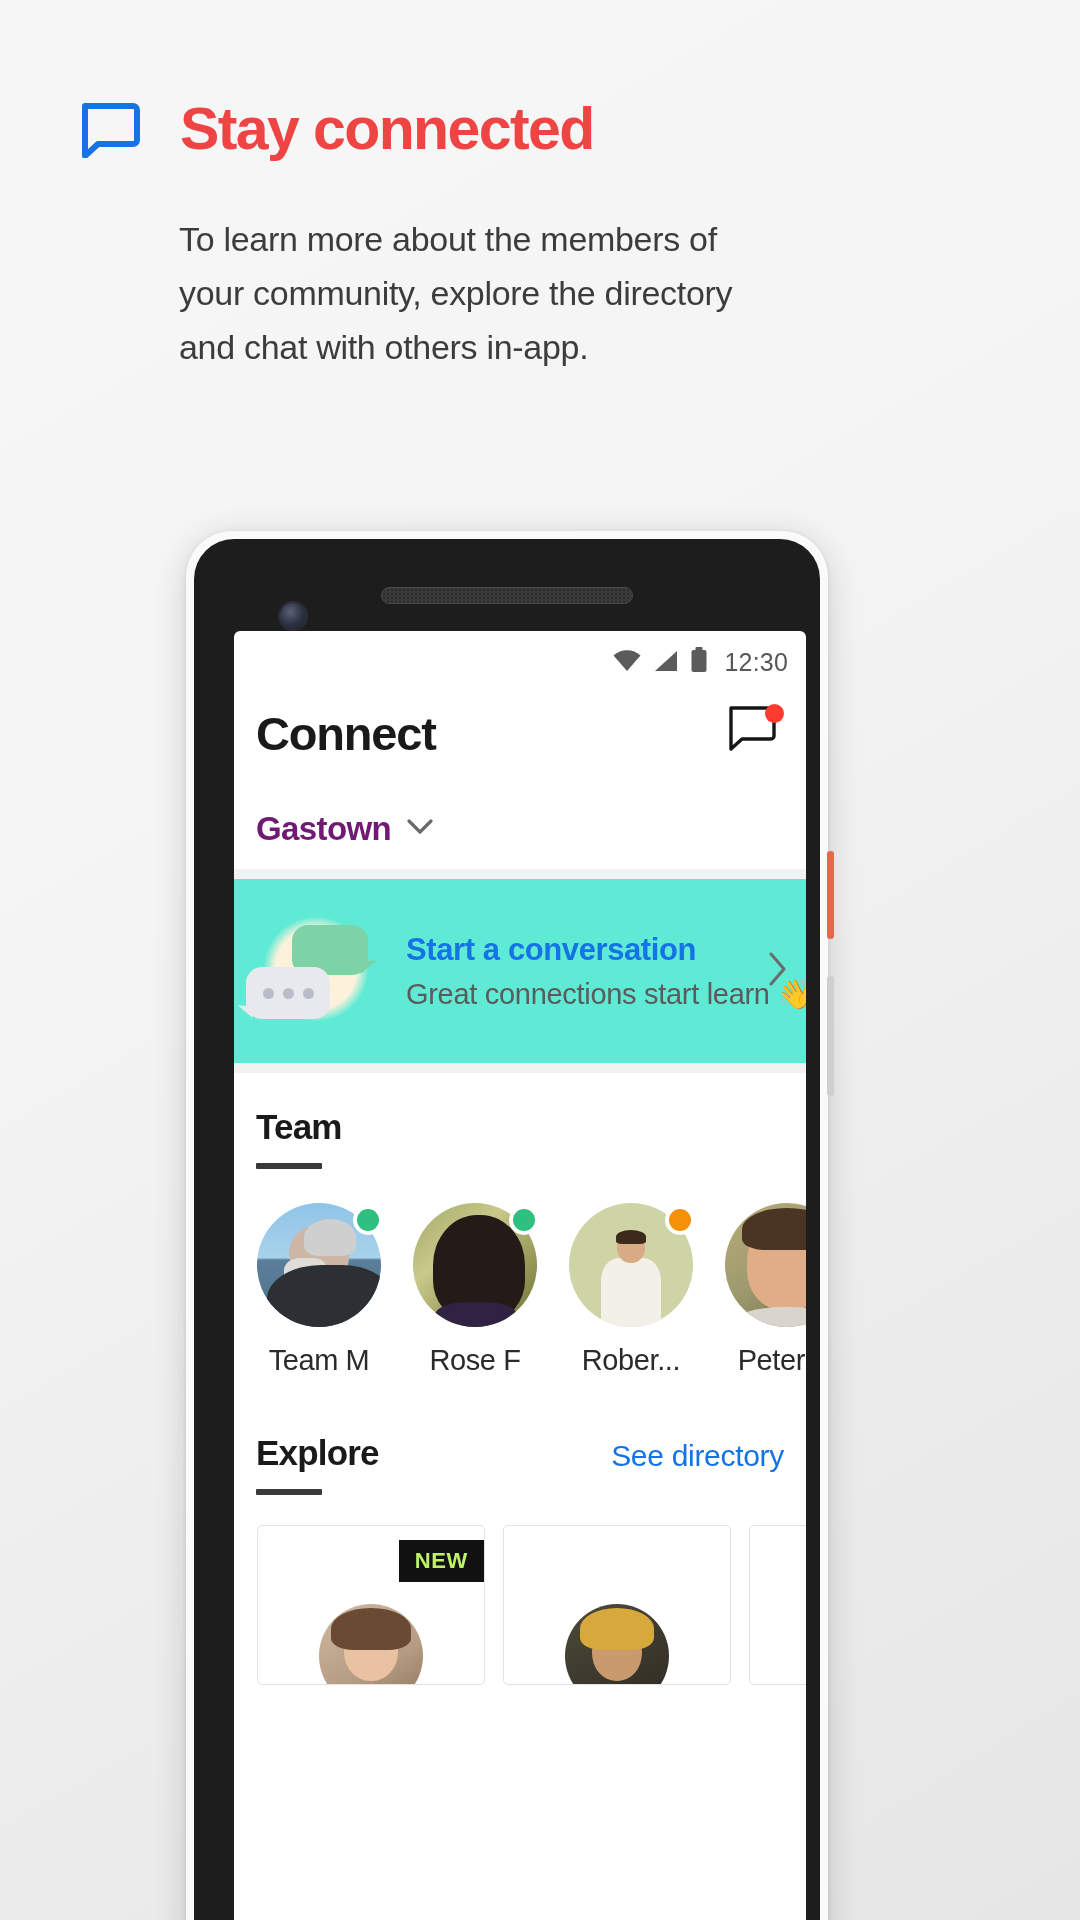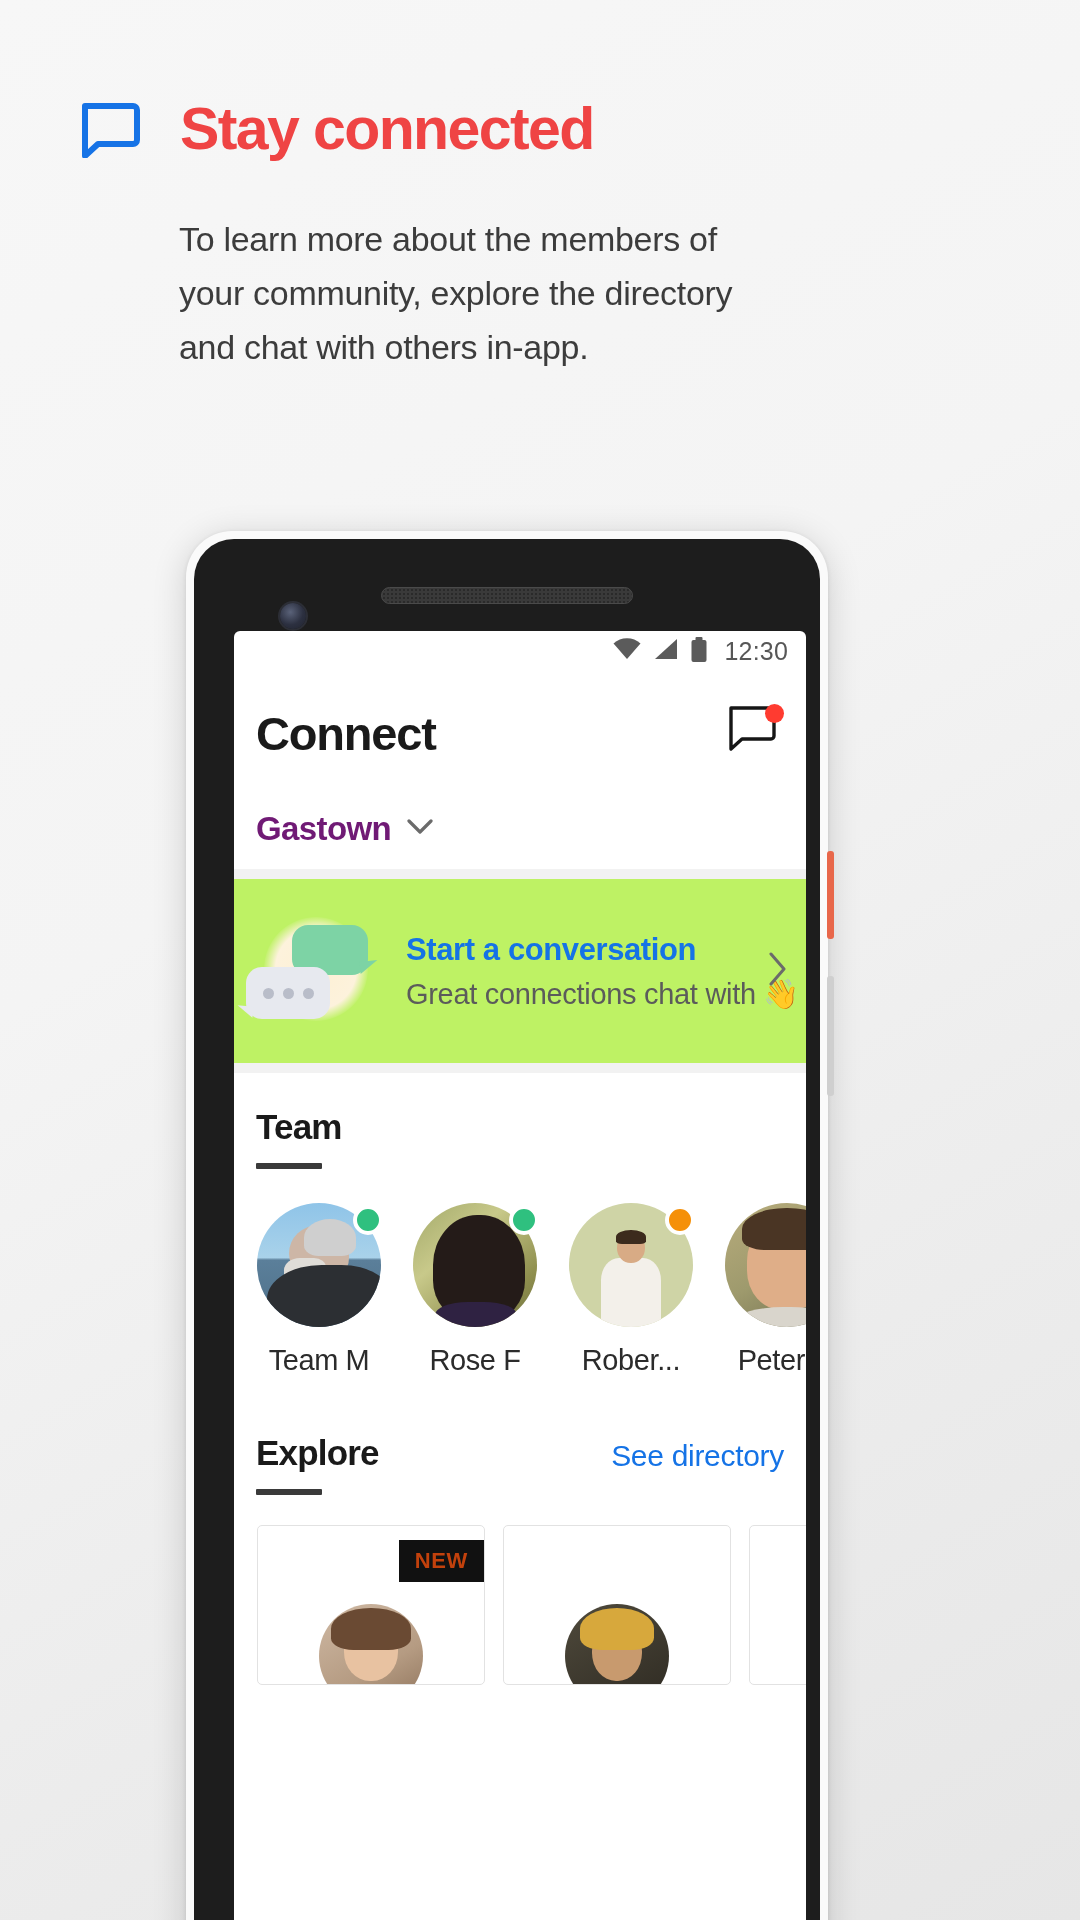--- a/index.html
+++ b/index.html
@@ -99,22 +99,22 @@
     position: absolute;
     left: 40px; top: 92px;
     width: 572px; height: 1330px;
     background: #ffffff;
     border-radius: 6px 6px 0 0;
     overflow: hidden;
   }
 
   .statusbar {
     height: 46px;
-    display: flex; align-items: flex-start; justify-content: flex-end;
-    padding: 6px 18px 0 0;
+    display: flex; align-items: flex-end; justify-content: flex-end;
+    padding: 20px 18px 0 0;
     gap: 11px;
   }
   .sb-icon { display: block; }
   .sb-time {
     font-size: 25px; color: #575757; letter-spacing: 0.2px;
     margin-left: 5px;
   }
 
   .appbar {
     height: 112px;
@@ -143,21 +143,21 @@
   }
   .chevron-down { display:block; }
 
   .sep { height: 10px; background: #f2f2f2; }
 
   
   .convo-card {
     display: flex; align-items: center;
     padding: 34px 18px 34px 12px;
     gap: 10px;
-    background: #bef264;
+    background: #5eead4;
   }
   .convo-art {
     position: relative;
     width: 150px; height: 116px;
     flex: 0 0 auto;
   }
   .art-sun {
     position: absolute; left: 18px; top: 4px;
     width: 104px; height: 104px; border-radius: 50%;
     background: radial-gradient(circle, #fdf0d4 0%, #fdf2dc 55%, rgba(253,244,226,0) 72%);
@@ -292,21 +292,21 @@
   .ex-card {
     position: relative;
     width: 228px; height: 160px; flex: 0 0 auto;
     border: 1px solid #e2e2e2;
     border-radius: 5px;
     background: #fff;
     overflow: hidden;
   }
   .ex-badge {
     position: absolute; right: 0; top: 14px;
-    background: #111; color: #c2410c;
+    background: #111; color: #bef264;
     font-size: 22px; font-weight: 700; letter-spacing: 0.6px;
     padding: 8px 16px;
   }
   .ex-avatar {
     position: absolute; left: 50%; transform: translateX(-50%);
     top: 78px;
     width: 104px; height: 104px; border-radius: 50%;
     overflow: hidden;
   }
   .ex-ph-a { background: linear-gradient(150deg,#cfb9a4 0%, #b59b82 60%, #8d725a 100%); }
@@ -393,21 +393,21 @@
           <div class="art-sun"></div>
           <div class="art-bubble-green"></div>
           <div class="art-bubble-grey">
             <i class="dot3"></i>
               <i class="dot3"></i>
               <i class="dot3"></i>
           </div>
         </div>
         <div class="convo-text">
           <div class="convo-title">Start a conversation</div>
-          <div class="convo-sub">Great connections chat with 👋</div>
+          <div class="convo-sub">Great connections start learn 👋</div>
         </div>
         <span class="convo-arrow">
           <svg width="20" height="34" viewBox="0 0 20 34">
             <path d="M3 2 L16 17 L3 32" fill="none" stroke="#6b6b6b" stroke-width="3" stroke-linecap="round" stroke-linejoin="round"></path>
           </svg>
         </span>
       </div>
 
       <div class="sep"></div>
 

